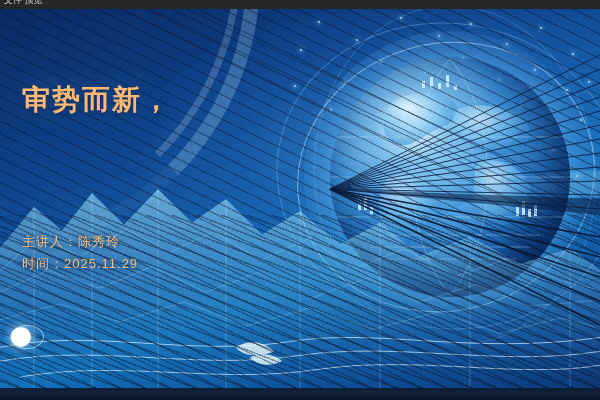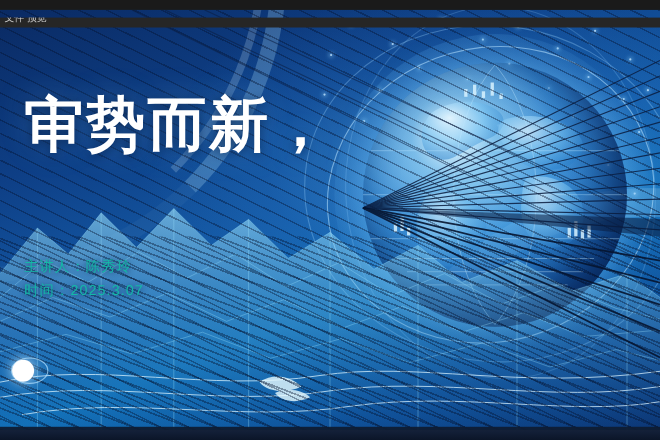--- a/index.html
+++ b/index.html
@@ -4,21 +4,21 @@
 <style>
   * { margin:0; padding:0; box-sizing:border-box; }
   html,body { width:600px; height:400px; overflow:hidden; background:#000; }
   body { font-family:"Liberation Sans", sans-serif; }
 
   #app { position:relative; width:600px; height:400px; overflow:hidden; background:#1a1a1a; }
 
   
   #topbar {
     position:absolute; left:0; top:0; width:600px; height:9px;
-    background:#262626; overflow:hidden; z-index:60;margin-top:16px;
+    background:#262626; overflow:hidden; z-index:60;
   }
   #topbar .tb-label {
     position:absolute; left:4px; top:-4px;
     font-size:9px; color:#cfcfcf; line-height:9px; white-space:nowrap;
   }
 
   
   #stage {
     position:absolute; left:0; top:9px; width:600px; height:382px;
     overflow:hidden; background:#0c3f78;
@@ -101,30 +101,30 @@
   .hatch-b {
     position:absolute; left:0; bottom:0; width:100%; height:46%;
     background:repeating-linear-gradient(21deg,
       rgba(2,14,40,.38) 0px, rgba(2,14,40,.38) 1.5px,
       rgba(2,14,40,0) 1.5px, rgba(2,14,40,0) 9px);
   }
 
   
   .title {
     position:absolute; left:22px; top:74px; z-index:30;
-    font-size:54px; font-weight:700; color:#ffffff; line-height:1.18;
+    font-size:28px; font-weight:700; color:#fdba74; line-height:1.18;
     letter-spacing:2px;
     text-shadow:0 2px 10px rgba(4,28,70,.75), 0 0 26px rgba(120,200,255,.35);
     white-space:nowrap;
   }
   .title .ln { display:block; }
 
   .meta { position:absolute; left:22px; top:222px; z-index:30; }
   .meta .ml {
-    display:block; color:#14b8a6; font-size:13px; line-height:22px;
+    display:block; color:#fdba74; font-size:13px; line-height:22px;
     letter-spacing:1px; white-space:nowrap;
     text-shadow:0 1px 6px rgba(4,28,70,.85);
   }
 
   
   .dot-marker { position:absolute; left:10px; bottom:42px; width:34px; height:24px; z-index:35; }
   .dot-marker .ring {
     position:absolute; left:0; top:0; width:34px; height:24px; border-radius:50%;
     border:1px solid rgba(180,225,255,.7);
   }
@@ -303,21 +303,21 @@
           <path d="M186,0 L600,192"></path>
       </g>
     </svg>
 
     <div class="title">
       <span class="ln">审势而新，</span>
     </div>
 
     <div class="meta">
       <span class="ml">主讲人：陈秀玲</span>
-      <span class="ml">时间：2025.3.07</span>
+      <span class="ml">时间：2025.11.29</span>
     </div>
 
     <div class="dot-marker">
       <span class="ring"></span>
       <span class="dot"></span>
     </div>
 
   </div>
 
   <div class="divider-line"></div>

